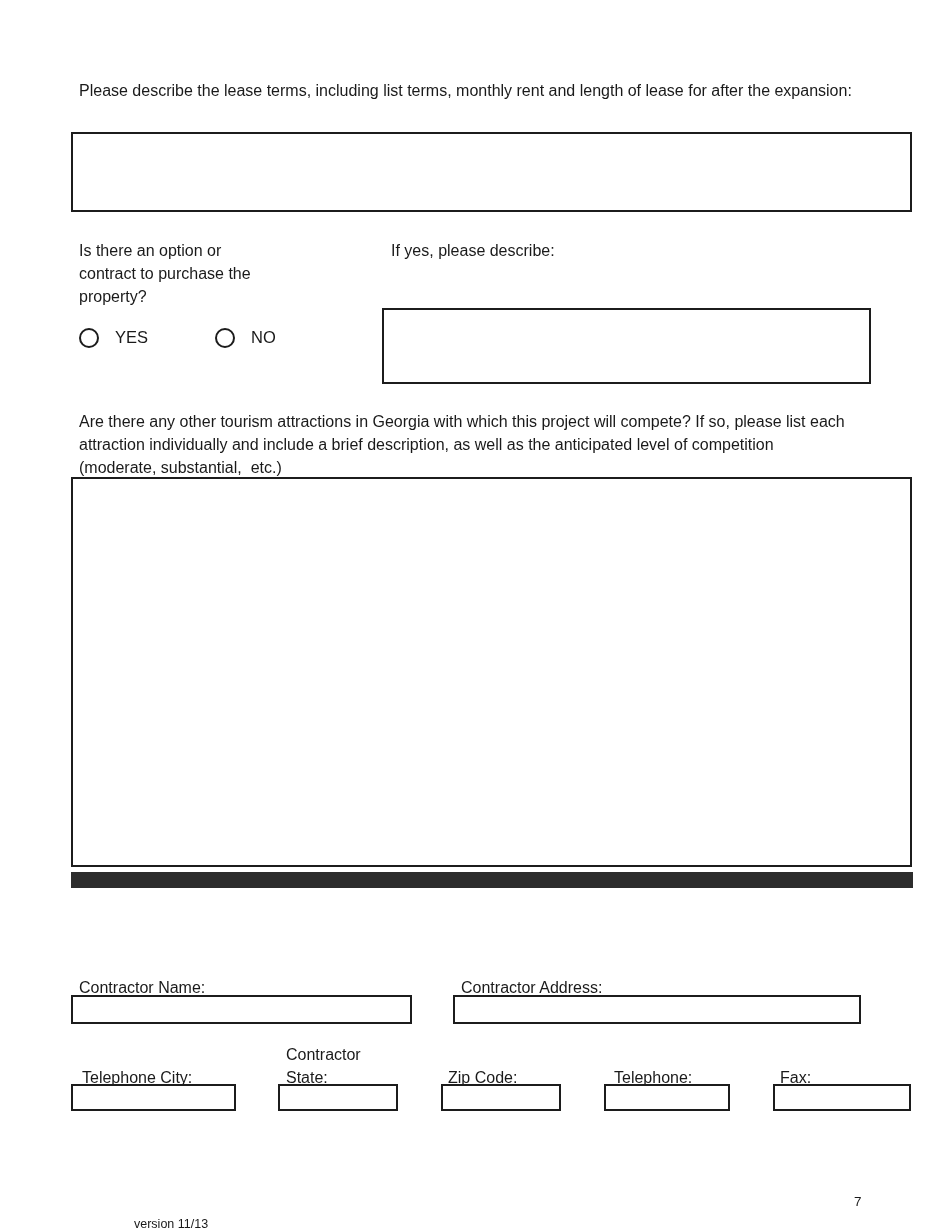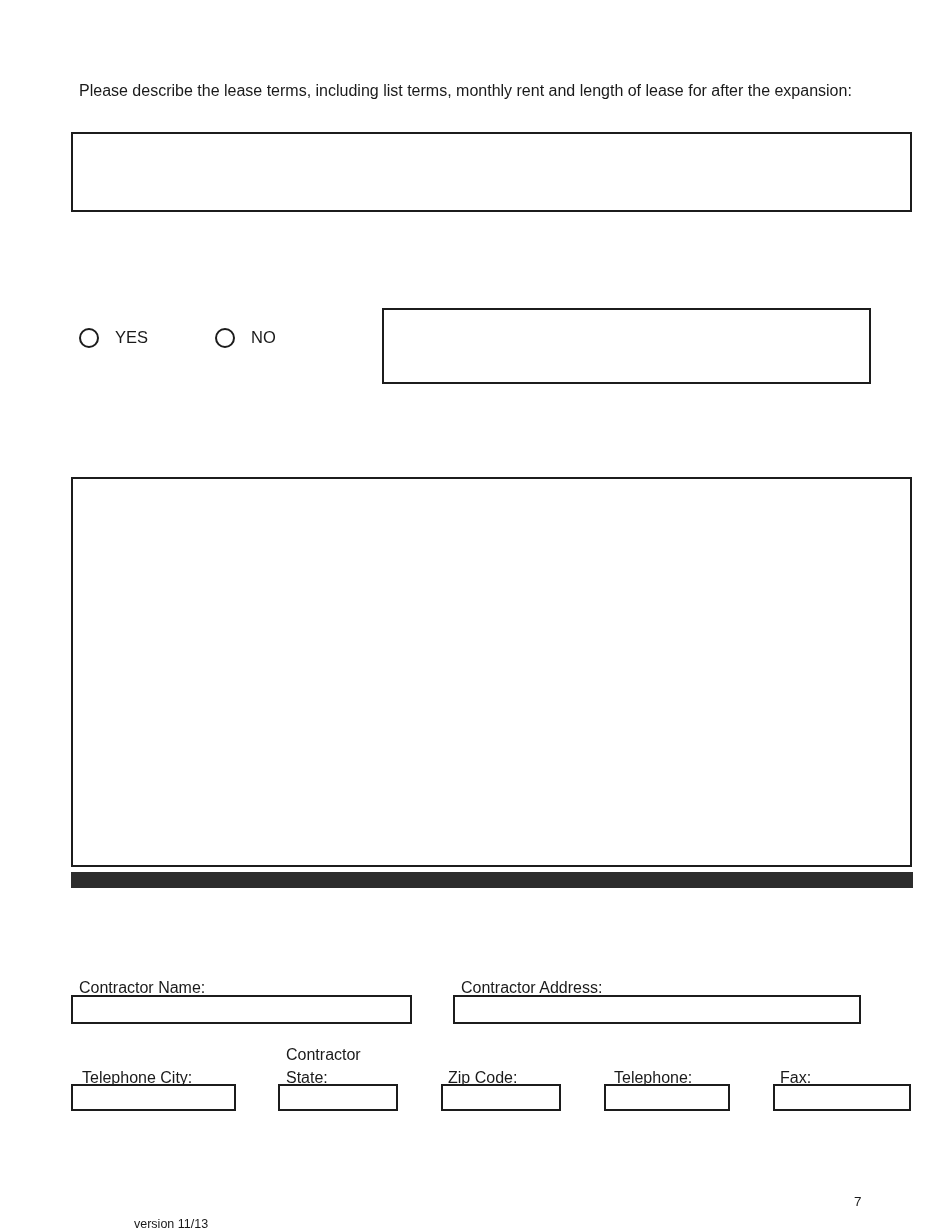--- a/index.html
+++ b/index.html
@@ -75,32 +75,35 @@
 </style>
 </head>
 <body>
 
 <div class="page">
 
   <div class="abs label" style="left:55px; top:55px; width:792px;">Please describe the lease terms, including list terms, monthly rent and length of lease for after the expansion:</div>
 
   <textarea class="box" style="left: 55px; top: 116px; width: 841px; height: 80px;"></textarea>
 
+  <div class="abs label" style="left:55px; top:215px; width:205px;">Is there an option or contract to purchase the property?</div>
 
   <div class="radio-row" style="left:55px; top:296px;">
     <span class="radio-circle"></span>
     <span class="radio-label">YES</span>
     <span class="radio-gap"></span>
     <span class="radio-circle"></span>
     <span class="radio-label">NO</span>
   </div>
 
+  <div class="abs label" style="left:367px; top:215px; width:300px;">If yes, please describe:</div>
 
   <textarea class="box" style="left: 366px; top: 292px; width: 489px; height: 76px;"></textarea>
 
+  <div class="abs label" style="left:55px; top:386px; width:790px;">Are there any other tourism attractions in Georgia with which this project will compete? If so, please list each attraction individually and include a brief description, as well as the anticipated level of competition (moderate, substantial,  etc.)</div>
 
   <textarea class="box" style="left: 55px; top: 461px; width: 841px; height: 390px;"></textarea>
 
   <div class="divider" style="left:55px; top:856px; width:842px;"></div>
 
 
   <div class="abs label" style="left:55px; top:952px;">Contractor Name:</div>
 
   <div class="abs label" style="left:437px; top:952px;">Contractor Address:</div>
 

